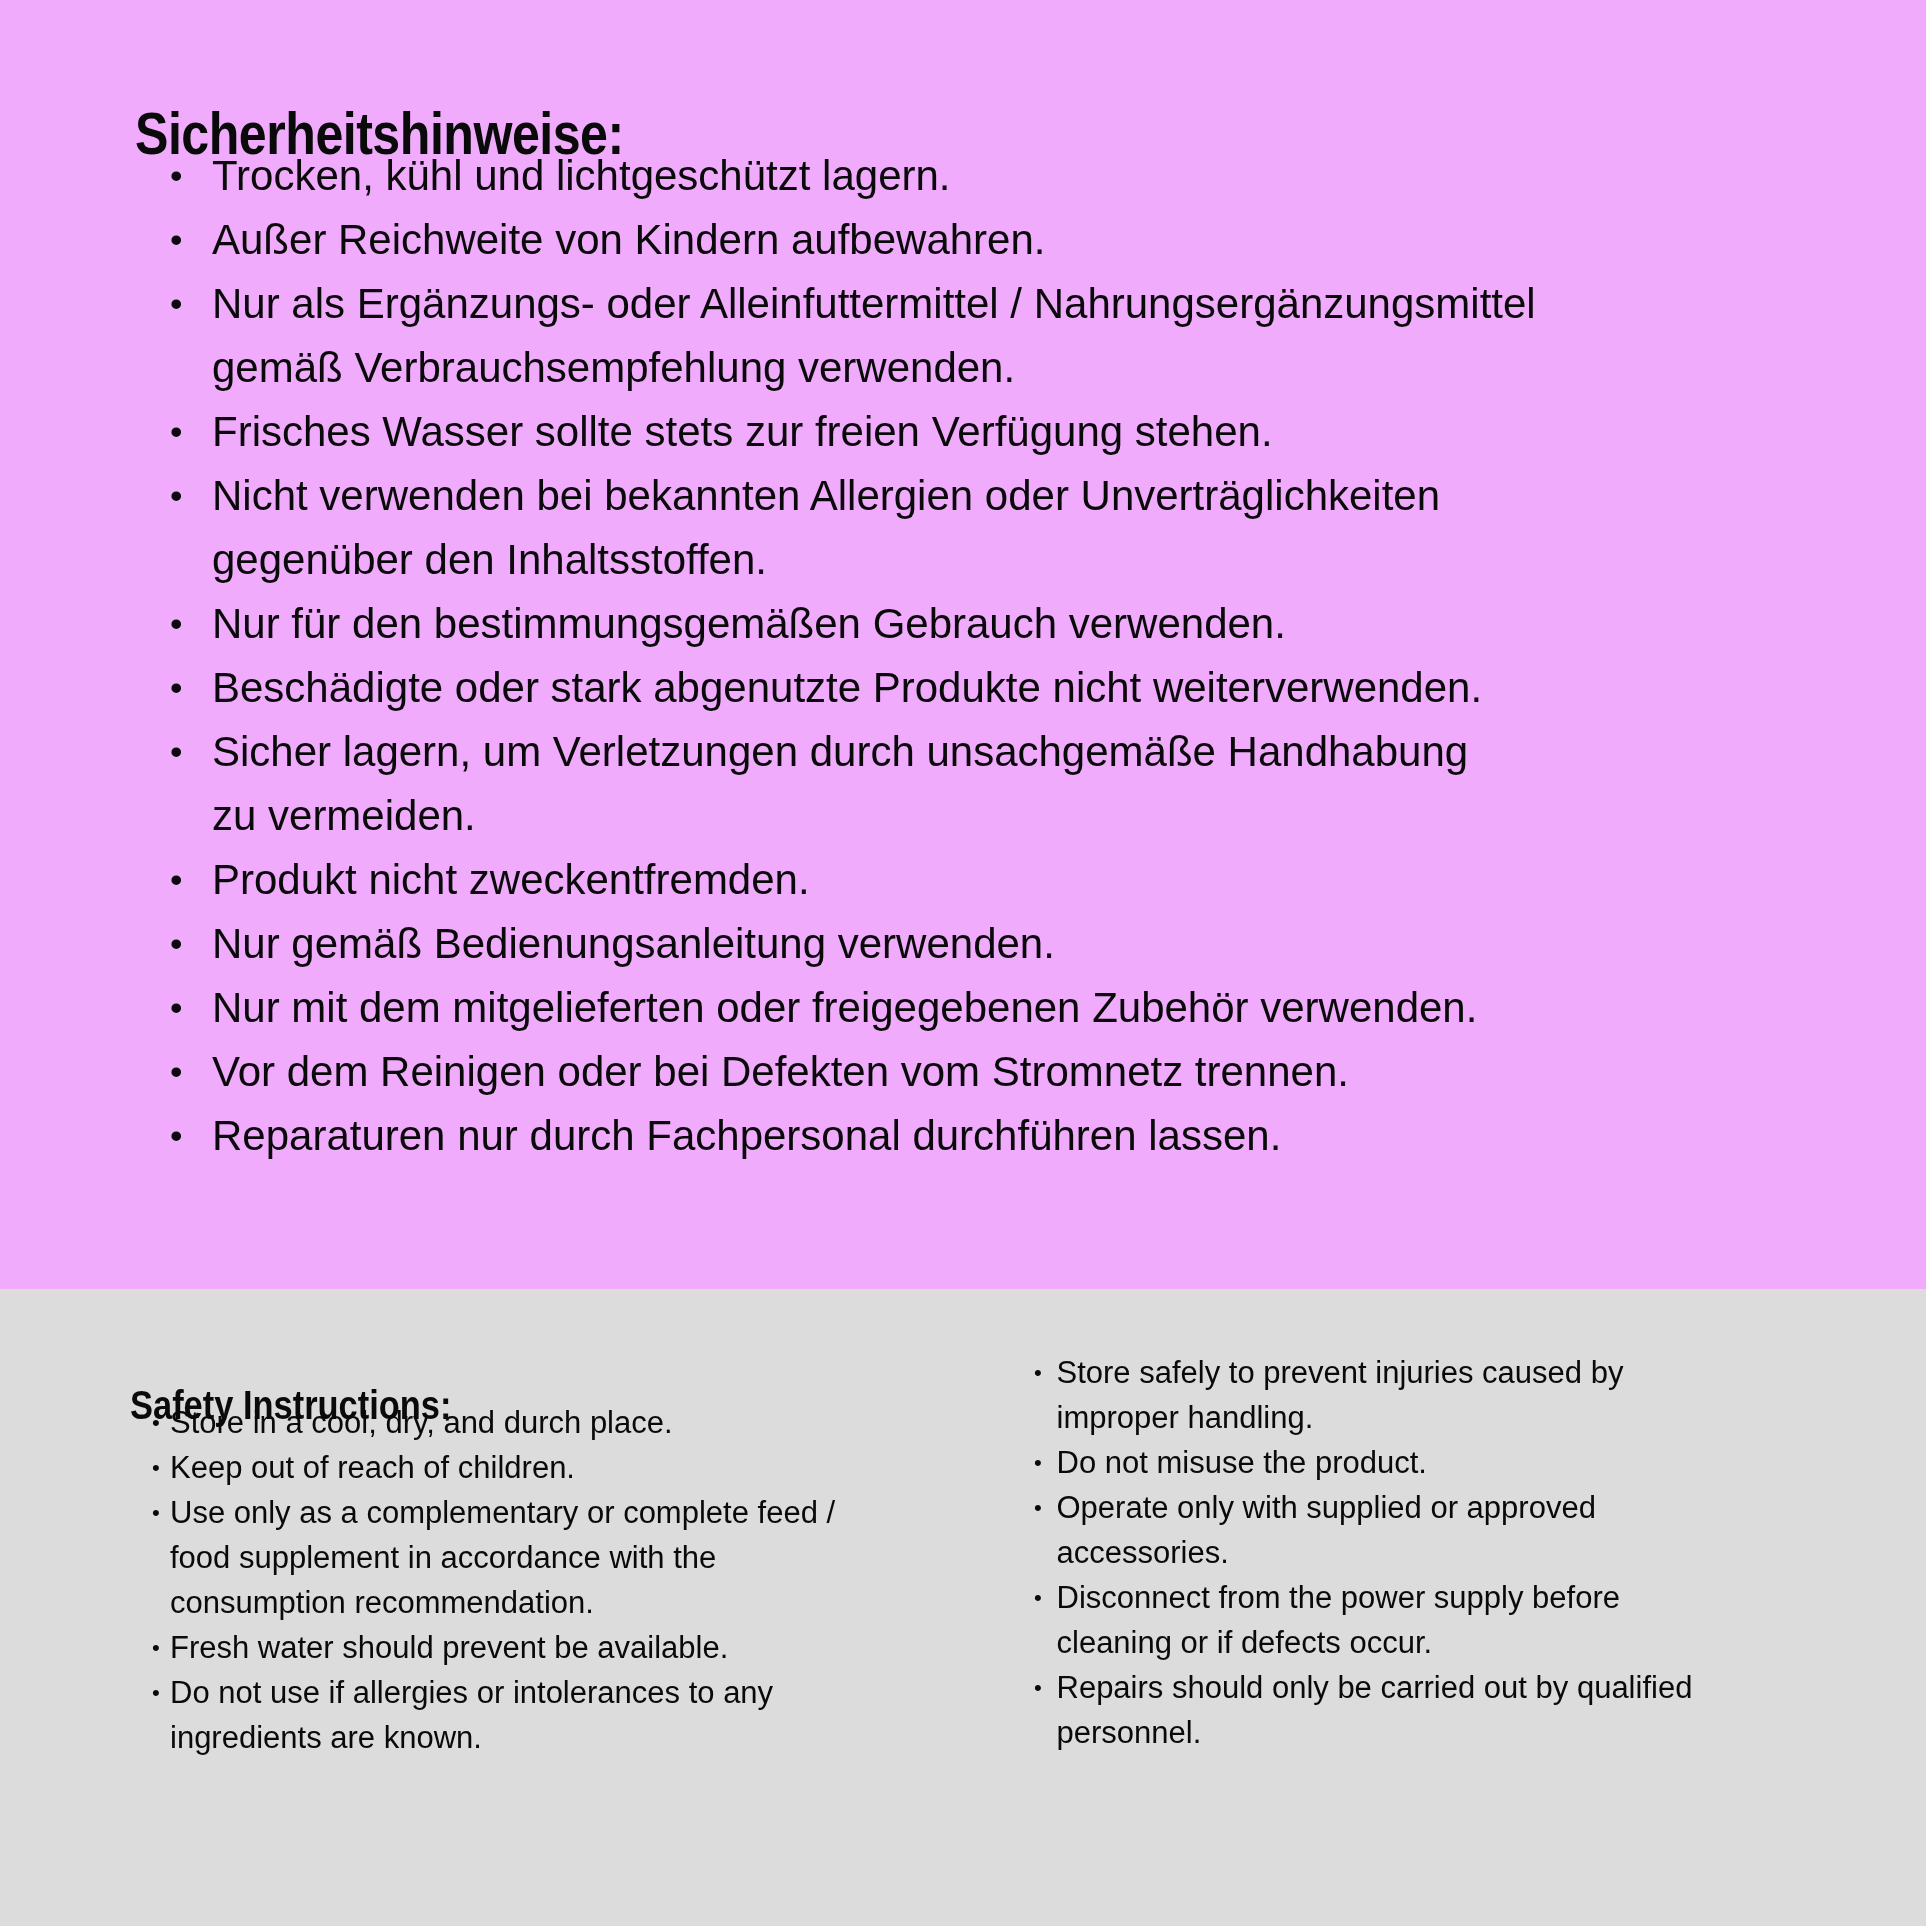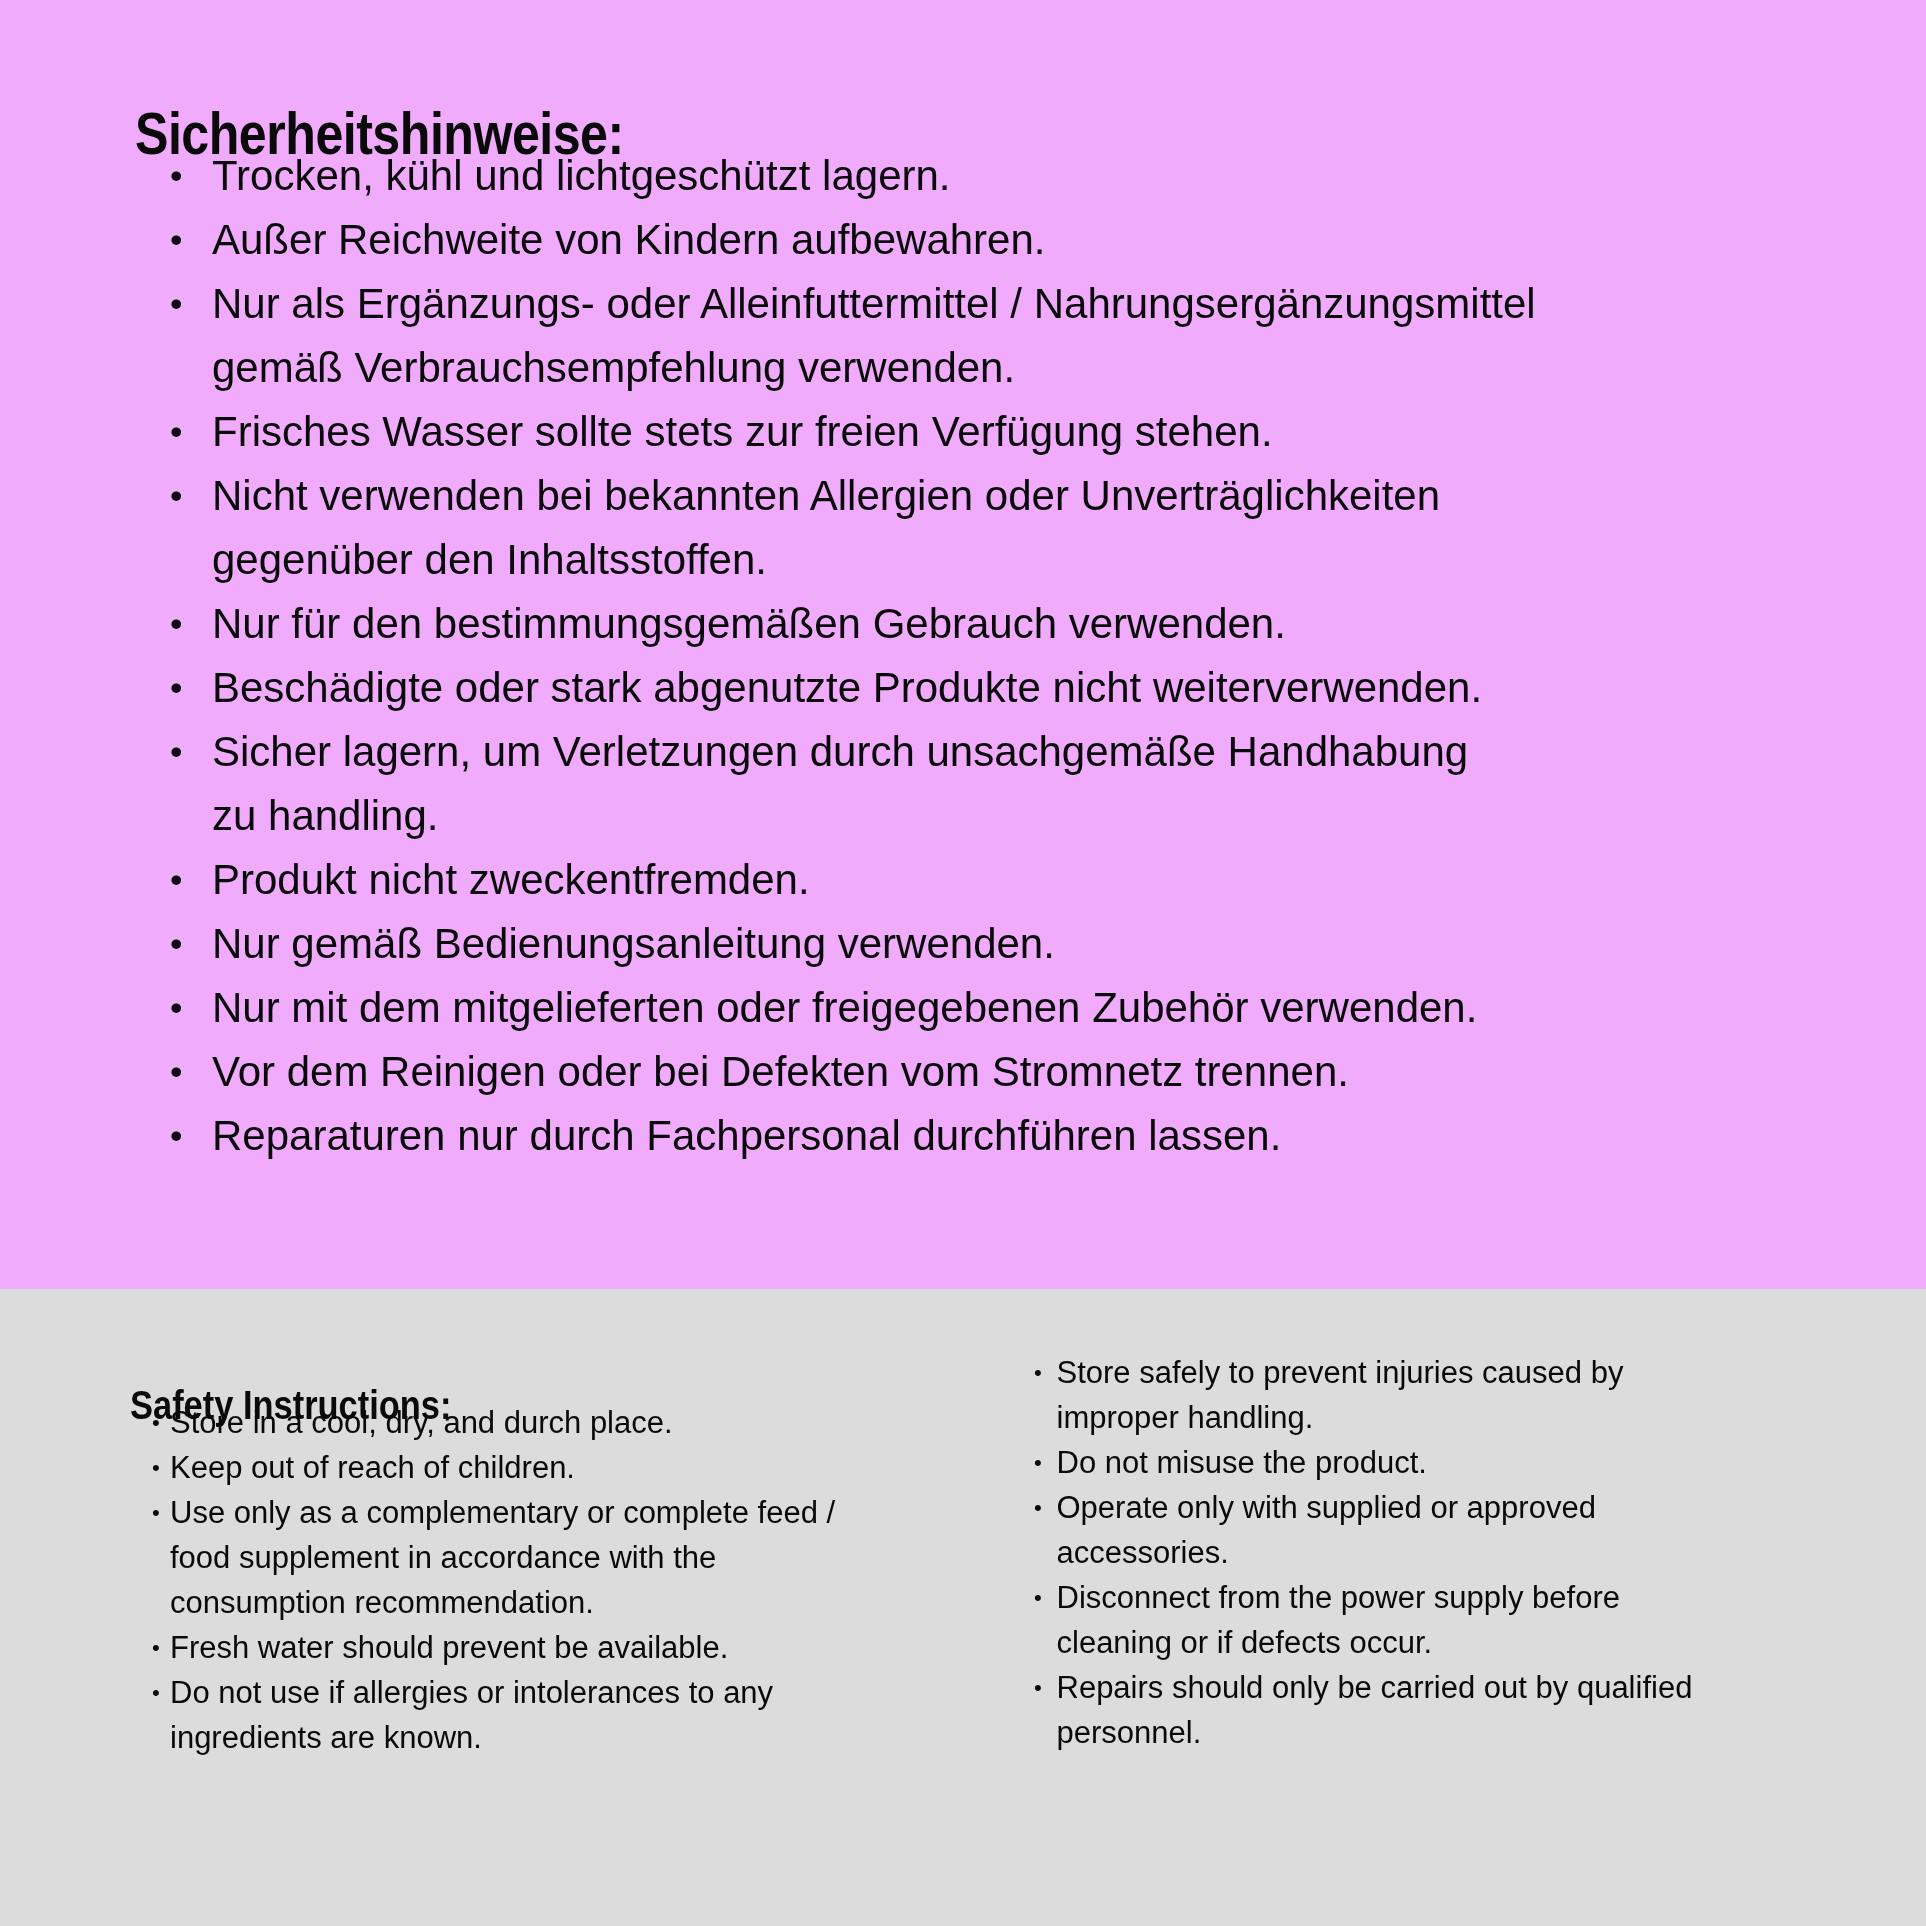--- a/index.html
+++ b/index.html
@@ -93,21 +93,21 @@
     <li>Trocken, kühl und lichtgeschützt lagern.</li>
     <li>Außer Reichweite von Kindern aufbewahren.</li>
     <li>Nur als Ergänzungs- oder Alleinfuttermittel / Nahrungsergänzungsmittel
 gemäß Verbrauchsempfehlung verwenden.</li>
     <li>Frisches Wasser sollte stets zur freien Verfügung stehen.</li>
     <li>Nicht verwenden bei bekannten Allergien oder Unverträglichkeiten
 gegenüber den Inhaltsstoffen.</li>
     <li>Nur für den bestimmungsgemäßen Gebrauch verwenden.</li>
     <li>Beschädigte oder stark abgenutzte Produkte nicht weiterverwenden.</li>
     <li>Sicher lagern, um Verletzungen durch unsachgemäße Handhabung
-zu handling.</li>
+zu vermeiden.</li>
     <li>Produkt nicht zweckentfremden.</li>
     <li>Nur gemäß Bedienungsanleitung verwenden.</li>
     <li>Nur mit dem mitgelieferten oder freigegebenen Zubehör verwenden.</li>
     <li>Vor dem Reinigen oder bei Defekten vom Stromnetz trennen.</li>
     <li>Reparaturen nur durch Fachpersonal durchführen lassen.</li>
   </ul>
 
   <h2 class="en-heading">Safety Instructions:</h2>
 
   <ul class="bullet-list en-list en-list-left">

